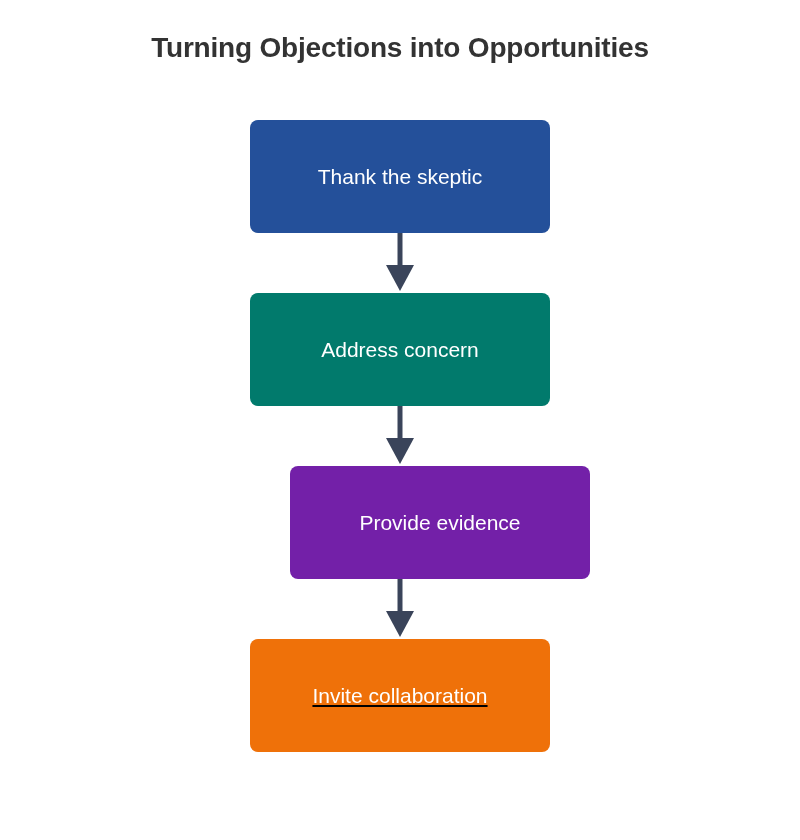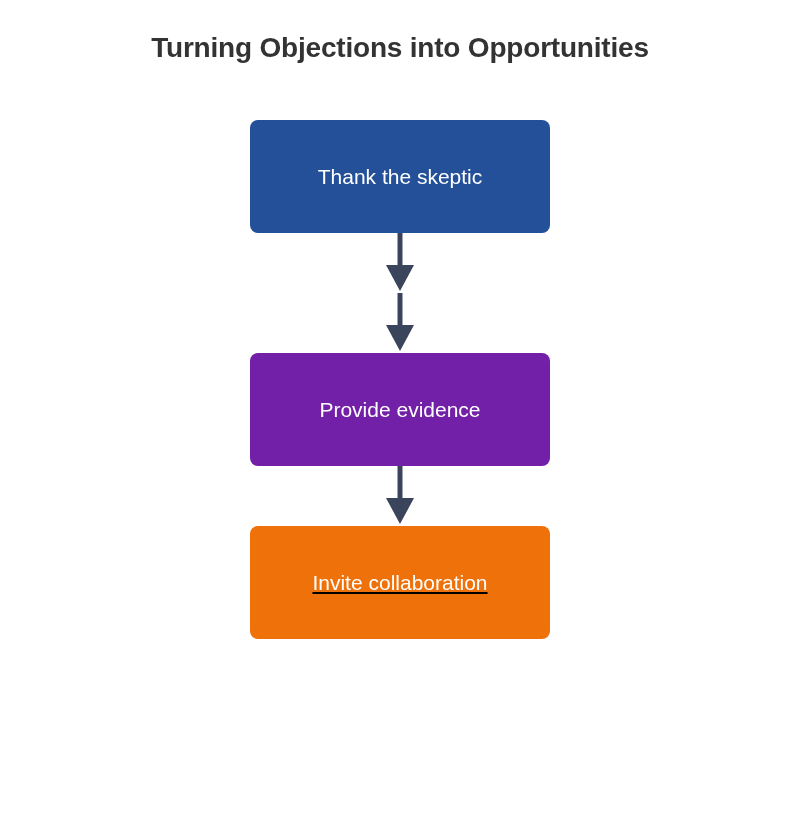--- a/index.html
+++ b/index.html
@@ -87,29 +87,32 @@
       <span class="node-label">Thank the skeptic</span>
     </div>
 
     <div class="connector">
       <svg width="300" height="60" viewBox="0 0 300 60" aria-hidden="true">
         <line x1="150" y1="0" x2="150" y2="36" stroke="#3A445A" stroke-width="5"></line>
         <polygon points="136,32 164,32 150,58" fill="#3A445A"></polygon>
       </svg>
     </div>
 
+    <div class="node" style="background:#017A6C;">
+      <span class="node-label">Address concern</span>
+    </div>
 
     <div class="connector">
       <svg width="300" height="60" viewBox="0 0 300 60" aria-hidden="true">
         <line x1="150" y1="0" x2="150" y2="36" stroke="#3A445A" stroke-width="5"></line>
         <polygon points="136,32 164,32 150,58" fill="#3A445A"></polygon>
       </svg>
     </div>
 
-    <div class="node" style="background:#7320A8;">
+    <div class="node" style="background:#7320A8;margin-left:40px;">
       <span class="node-label">Provide evidence</span>
     </div>
 
     <div class="connector">
       <svg width="300" height="60" viewBox="0 0 300 60" aria-hidden="true">
         <line x1="150" y1="0" x2="150" y2="36" stroke="#3A445A" stroke-width="5"></line>
         <polygon points="136,32 164,32 150,58" fill="#3A445A"></polygon>
       </svg>
     </div>
 

